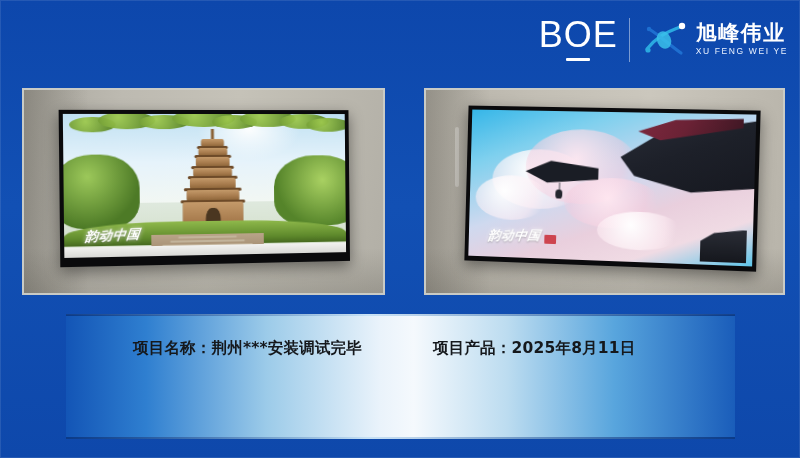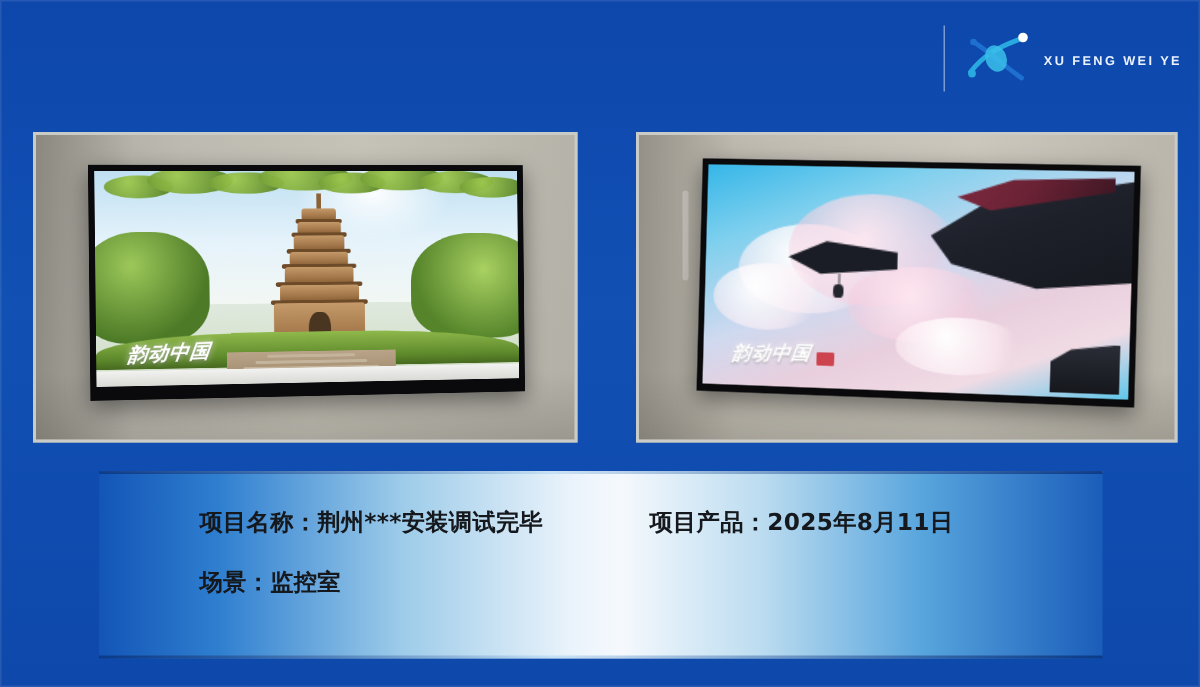--- a/index.html
+++ b/index.html
@@ -36,21 +36,21 @@
   .logo-divider { width:1px; height:44px; background:rgba(255,255,255,.45); }
 
   .partner-logo { display:flex; align-items:center; gap:7px; }
   .partner-mark { width:48px; height:42px; display:block; }
   .partner-text { display:flex; flex-direction:column; line-height:1; }
   .partner-cn {
     font-size:21px; font-weight:bold; color:#ffffff;
     letter-spacing:1.5px; font-family:"DejaVu Sans",sans-serif;
   }
   .partner-en {
-    font-size:8.5px; font-weight:bold; color:#eaf2ff;
+    font-size:8.5px; font-weight:normal; color:#eaf2ff;
     letter-spacing:1.6px; margin-top:3px;
   }
 
   
   .photos { position:absolute; left:0; top:88px; width:800px; height:208px; }
   .photo-card {
     position:absolute; top:0; width:363px; height:207px;
     border:2px solid #c9cbc6;
     background:#b6b4ac;
     overflow:hidden;
@@ -255,33 +255,38 @@
   }
 </style>
 </head>
 <body>
 
 <div id="page">
 
   <div class="header">
     <div class="logo-group">
 
+      <div class="boe-logo">
+        <div class="boe-text">BOE</div>
+        <div class="boe-underline"></div>
+      </div>
 
       <div class="logo-divider"></div>
 
       <div class="partner-logo">
         <svg class="partner-mark" viewBox="0 0 48 42">
           <path d="M6 30 C14 20, 22 14, 42 7" stroke="#2aa9e0" stroke-width="3.2" fill="none" stroke-linecap="round"></path>
           <path d="M8 10 C18 16, 26 24, 40 34" stroke="#1e6fd0" stroke-width="3.2" fill="none" stroke-linecap="round"></path>
           <ellipse cx="23" cy="21" rx="7" ry="9" fill="#39c0ea" opacity="0.85" transform="rotate(-22 23 21)"></ellipse>
           <circle cx="41" cy="7" r="3.2" fill="#ffffff"></circle>
           <circle cx="7" cy="31" r="2.6" fill="#2aa9e0"></circle>
           <circle cx="8" cy="10" r="2.2" fill="#1e6fd0"></circle>
         </svg>
         <div class="partner-text">
+          <span class="partner-cn">旭峰伟业</span>
           <span class="partner-en">XU FENG WEI YE</span>
         </div>
       </div>
 
     </div>
   </div>
 
   <div class="photos">
 
     <div class="photo-card left">
@@ -382,18 +387,17 @@
 
   </div>
 
   <div class="info-panel">
     <div class="info-edge-top"></div>
     <div class="info-edge-bottom"></div>
 
     <div class="info-grid">
       <div class="info-line">项目名称：荆州***安装调试完毕</div>
       <div class="info-line">项目产品：2025年8月11日</div>
-      <div class="info-line">场景：监控室</div>
     </div>
   </div>
 
   <div class="page-border"></div>
 </div>
 
 </body></html>

